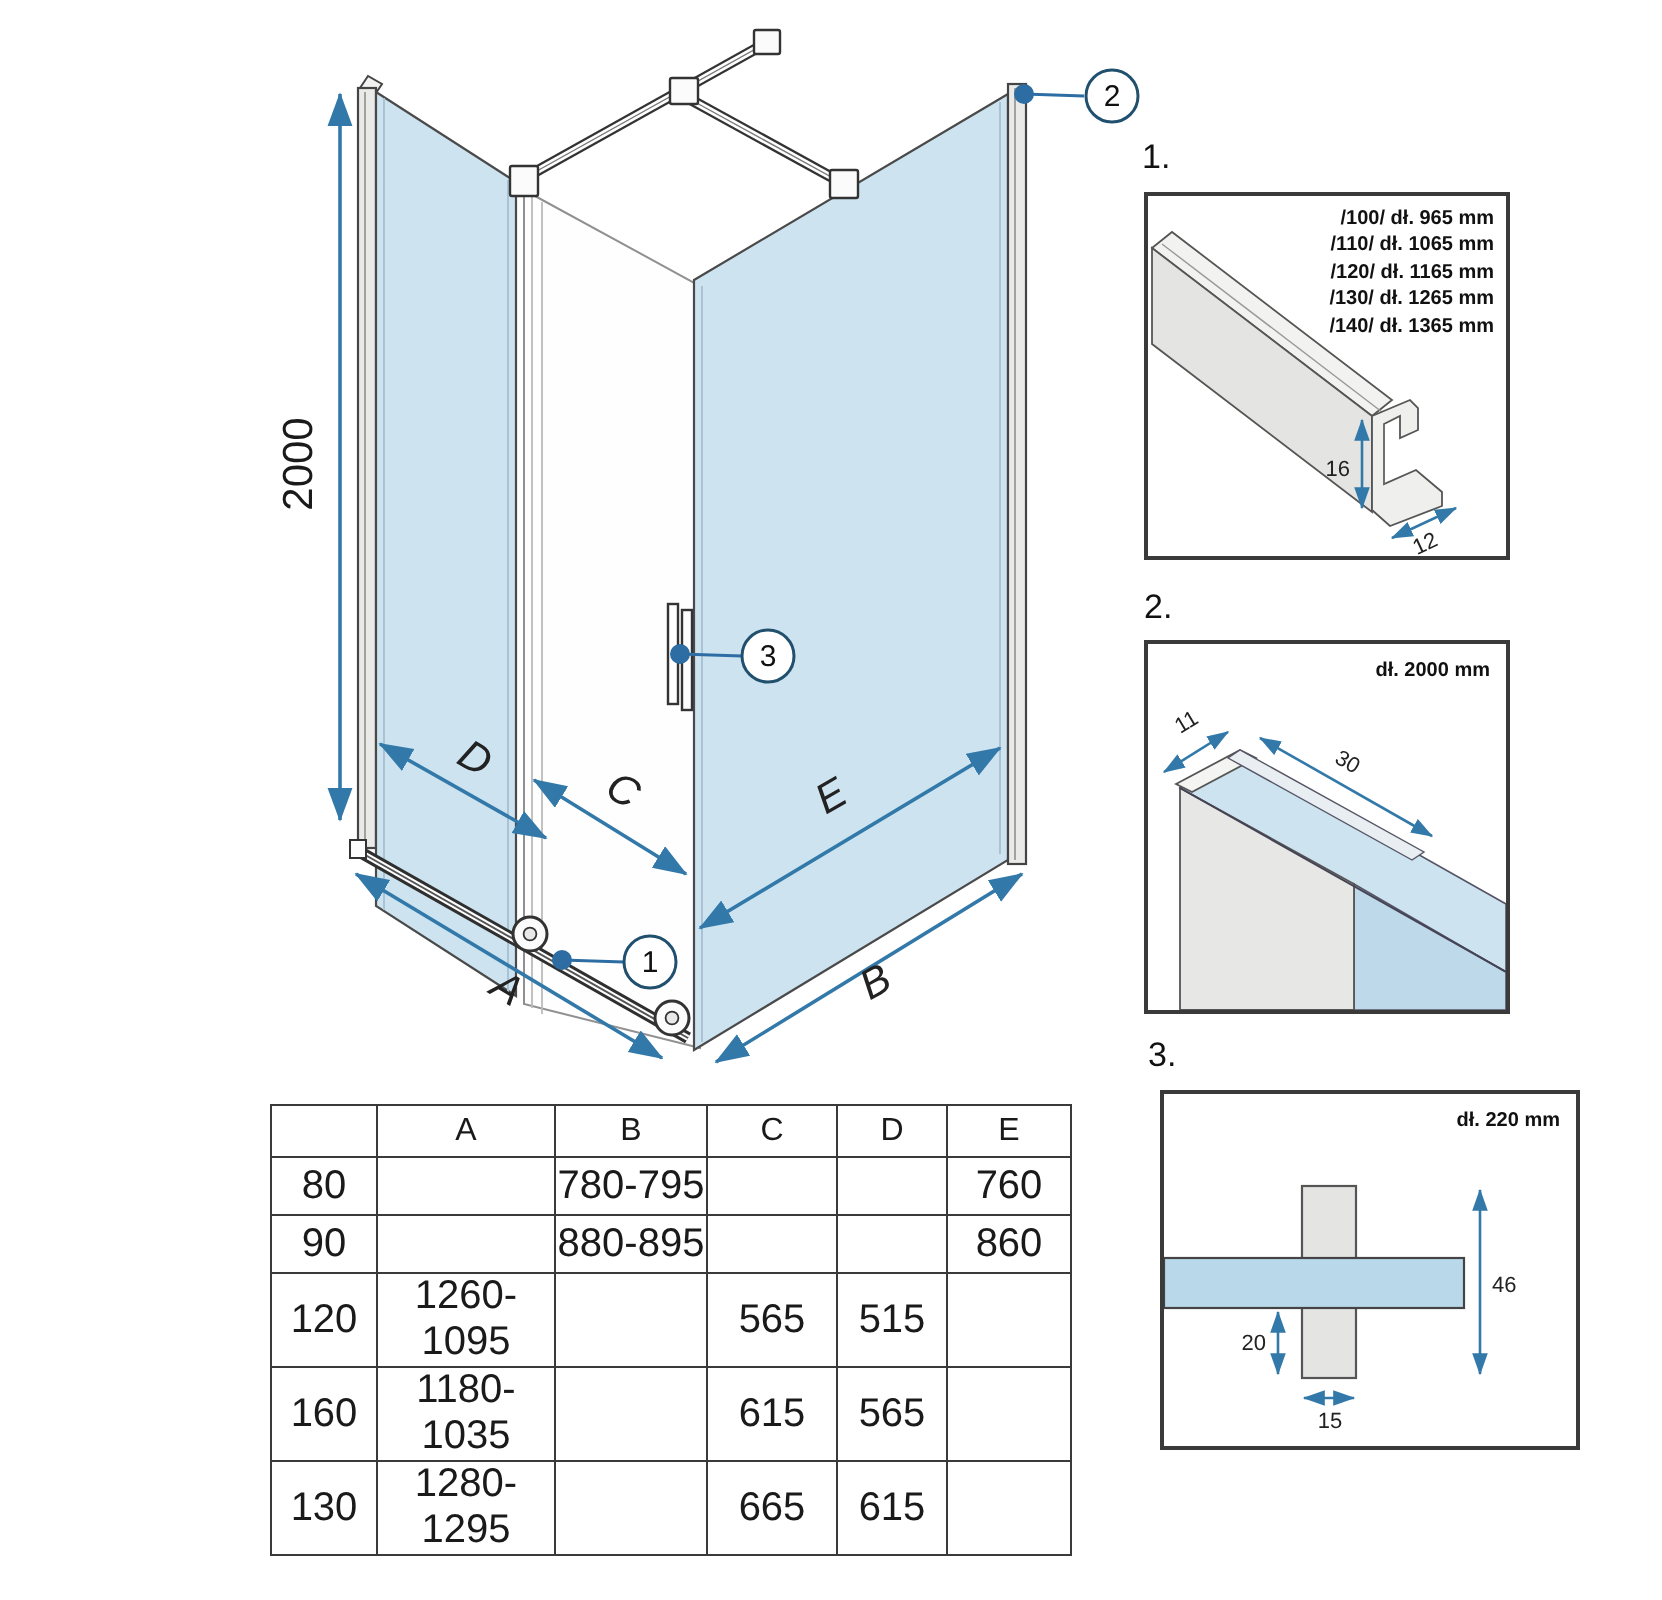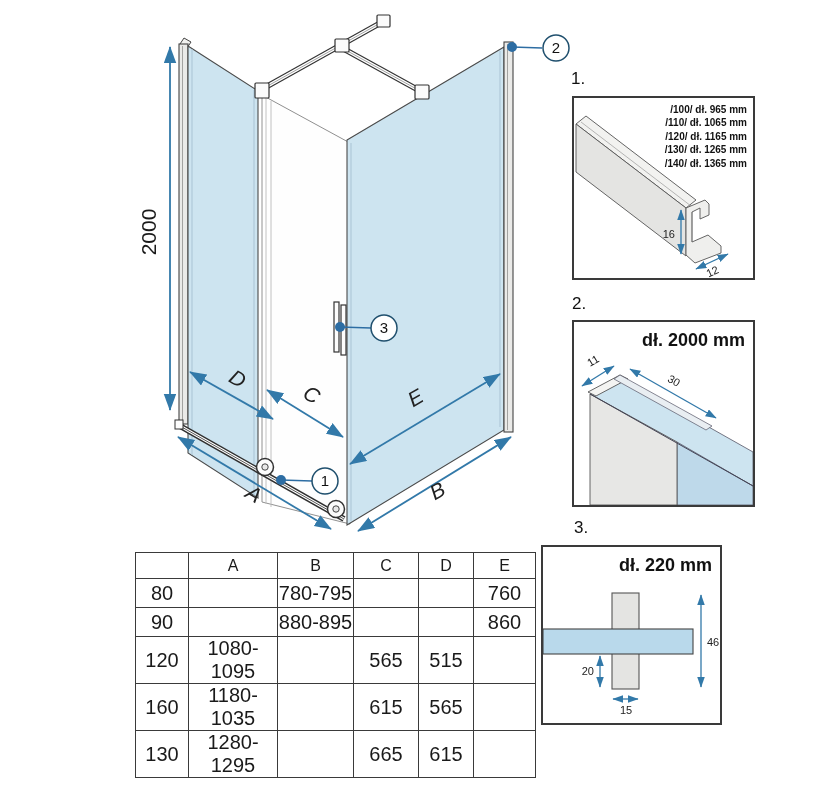--- a/index.html
+++ b/index.html
@@ -9,21 +9,21 @@
   svg text{font-family:"Liberation Sans",sans-serif;}
 
   .main-svg{position:absolute;left:0;top:0;}
 
   .detail-num{position:absolute;font-size:17px;font-weight:400;color:#111;}
   .detail-box{position:absolute;border:2px solid #3a3a3a;background:#fff;box-sizing:border-box;}
   .detail-box svg{position:absolute;left:0;top:0;}
 
   .d1-lengths{position:absolute;top:5px;right:6px;text-align:right;
               font-size:10px;font-weight:700;line-height:13.4px;color:#111;z-index:2;}
-  .len-label{position:absolute;top:8px;right:8px;font-size:18px;font-weight:700;color:#111;z-index:2;}
+  .len-label{position:absolute;top:8px;right:8px;font-size:10px;font-weight:700;color:#111;z-index:2;}
 
   table.size-table{position:absolute;left:135px;top:552px;border-collapse:collapse;
                    table-layout:fixed;background:#fff;}
   table.size-table th,table.size-table td{
       border:1.6px solid #3a3a3a;text-align:center;vertical-align:middle;
       font-size:20px;font-weight:400;color:#1a1a1a;padding:0;}
   table.size-table th{height:25px;font-size:16px;}
   table.size-table td{height:28px;}
   .col0{width:53px;} .col1{width:89px;} .col2{width:76px;}
   .col3{width:65px;} .col4{width:55px;} .col5{width:62px;}
@@ -193,21 +193,21 @@
         <line x1="16" y1="72" x2="179" y2="164" stroke="#445" stroke-width="1"></line>
       </g>
       <line x1="8" y1="64" x2="40" y2="44" stroke="#3279a9" stroke-width="1.3" marker-start="url(#ab2)" marker-end="url(#ab2)"></line>
       <text class="ddim" x="21" y="42" text-anchor="middle" font-size="12" transform="rotate(-31 21 42)">11</text>
       <line x1="56" y1="47" x2="142" y2="96" stroke="#3279a9" stroke-width="1.3" marker-start="url(#ab2)" marker-end="url(#ab2)"></line>
       <text class="ddim" x="98" y="62" text-anchor="middle" font-size="13" transform="rotate(30 98 62)">30</text>
     </svg>
   </div>
 
   <div class="detail-num" style="left:574px;top:518px;">3.</div>
-  <div class="detail-box" style="left:541px;top:545px;width:181px;height:180px;padding-left:42px;">
+  <div class="detail-box" style="left:580px;top:545px;width:210px;height:180px;padding-left:42px;">
     <div class="len-label">dł. 220 mm</div>
     <svg width="177" height="176" viewBox="0 0 177 176">
       <defs>
         <marker id="ab3" markerWidth="9" markerHeight="7" refX="8" refY="3" orient="auto-start-reverse">
           <path d="M0,0 L8.5,3 L0,6 Z" fill="#3279a9"></path>
         </marker>
       </defs>
       <rect x="69" y="46" width="27" height="96" fill="#e4e4e2" stroke="#555" stroke-width="1.1"></rect>
       <rect x="0" y="82" width="150" height="25" fill="#b9d9eb" stroke="#444" stroke-width="1.1"></rect>
       <line x1="158" y1="48" x2="158" y2="140" stroke="#3279a9" stroke-width="1.3" marker-start="url(#ab3)" marker-end="url(#ab3)"></line>
@@ -250,21 +250,21 @@
       <tr>
         <td>90</td>
         <td></td>
         <td>880-895</td>
         <td></td>
         <td></td>
         <td>860</td>
       </tr>
       <tr>
         <td>120</td>
-        <td>1080-1095</td>
+        <td>1260-1095</td>
         <td></td>
         <td>565</td>
         <td>515</td>
         <td></td>
       </tr>
       <tr>
         <td>160</td>
         <td>1180-1035</td>
         <td></td>
         <td>615</td>

